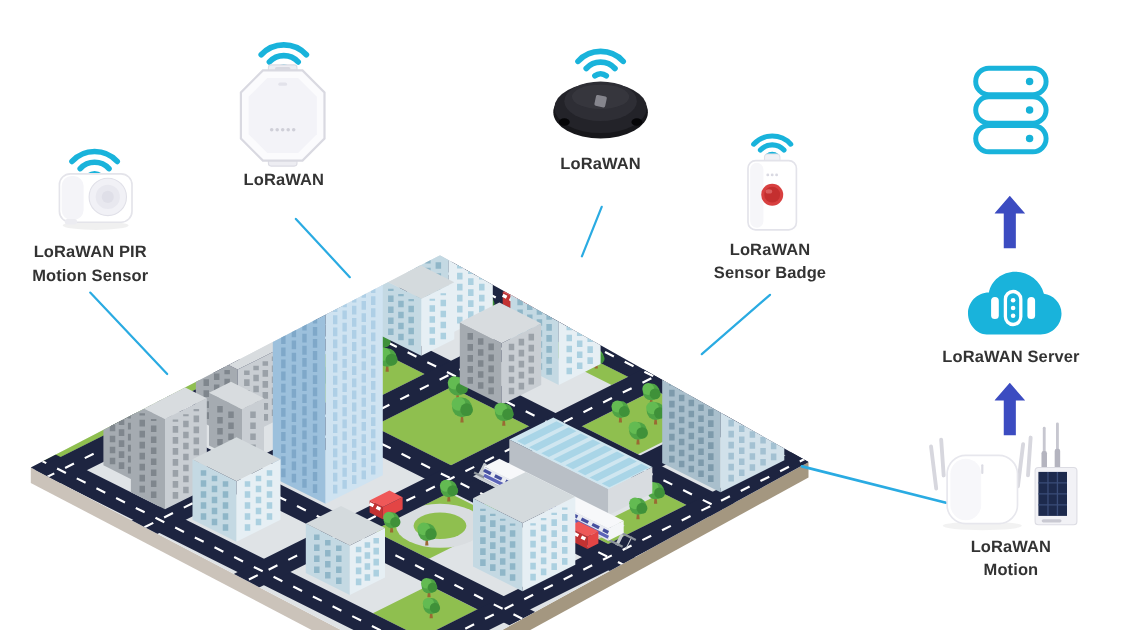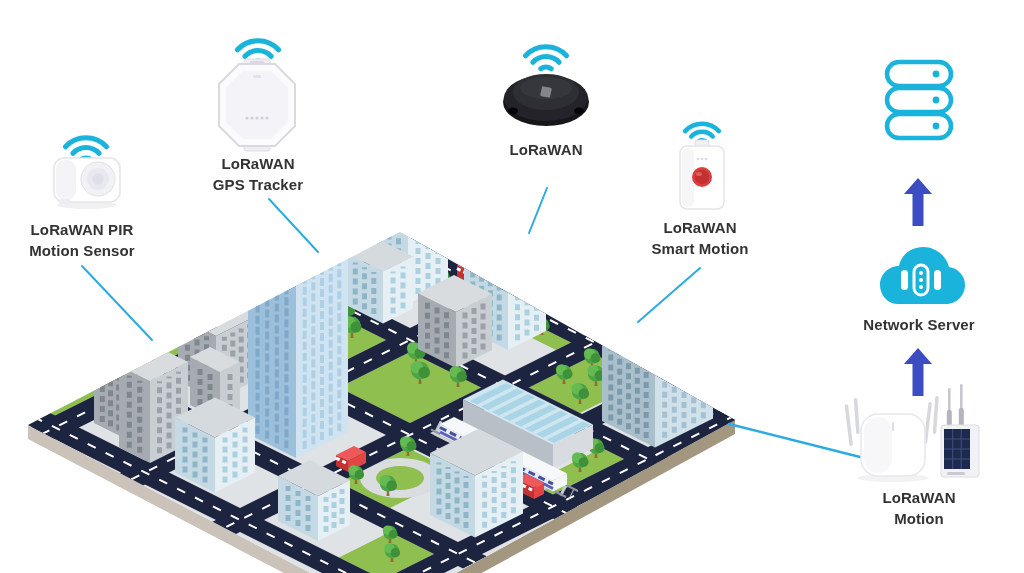--- a/index.html
+++ b/index.html
@@ -380,21 +380,20 @@
       <circle cx="35" cy="60" r="1.6"></circle>
         <circle cx="40" cy="60" r="1.6"></circle>
         <circle cx="45" cy="60" r="1.6"></circle>
       <circle cx="50" cy="60" r="1.6"></circle>
         <circle cx="55" cy="60" r="1.6"></circle>
     </g>
     <rect x="41" y="17" width="8" height="3" rx="1.5" fill="#e2e2ea"></rect>
   </svg>
   <div class="lbl" style="left:173px;top:153px">
     <div>LoRaWAN</div>
-    <div>GPS Tracker</div>
   </div>
 
   <svg class="abs" style="left:518px;top:31px" width="56" height="42" viewBox="0 0 60 44">
     <g fill="none" stroke-linecap="round" stroke-width="5.5" stroke="#19b3db">
       <path d="M8,26 A30,30 0 0 1 52,26"></path>
         <path d="M16,33 A19,19 0 0 1 44,33"></path>
         <path d="M24.5,40 A9,9 0 0 1 35.5,40"></path>
     </g>
   </svg>
   <svg class="abs" style="left:500px;top:58px" width="92" height="72" viewBox="0 0 92 72">
@@ -425,21 +424,21 @@
         <circle cx="21" cy="20" r="1.3"></circle>
         <circle cx="25" cy="20" r="1.3"></circle>
         <circle cx="29" cy="20" r="1.3"></circle>
       </g>
     <circle cx="25" cy="38" r="10" fill="#d84040"></circle>
     <circle cx="25" cy="38" r="7.2" fill="#c42f2f"></circle>
     <ellipse cx="22" cy="35" rx="3" ry="2" fill="#e06a6a" opacity="0.8"></ellipse>
   </svg>
   <div class="lbl" style="left:615px;top:217px">
     <div>LoRaWAN</div>
-    <div>Smart Motion</div>
+    <div>Sensor Badge</div>
   </div>
 
   <svg class="abs" style="left:880px;top:58px" width="78" height="86" viewBox="0 0 78 86">
     <g stroke="#19b3db" stroke-width="4.5" fill="#fff">
       <rect x="7" y="4" width="64" height="24" rx="12"></rect>
       <rect x="7" y="30" width="64" height="24" rx="12"></rect>
       <rect x="7" y="56" width="64" height="24" rx="12"></rect>
     </g>
     <g fill="#16b2d8">
       <circle cx="56" cy="16" r="3.4"></circle>
@@ -455,21 +454,21 @@
   <svg class="abs" style="left:872px;top:244px" width="94" height="66" viewBox="0 0 94 66">
     <path d="M25,60 h49 c11,0 19,-9 19,-19 0,-10 -8,-17 -16,-18 C74,11 63,3 51,3 39,3 29,11 27,22 c-11,0 -19,9 -19,19 0,10 8,19 17,19 z" fill="#19b3db"></path>
     <rect x="42" y="21" width="14" height="30" rx="7" fill="none" stroke="#fff" stroke-width="3"></rect>
     <circle cx="49" cy="29" r="2.1" fill="#fff"></circle>
       <circle cx="49" cy="36" r="2.1" fill="#fff"></circle>
       <circle cx="49" cy="43" r="2.1" fill="#fff"></circle>
     <rect x="29" y="26" width="7" height="20" rx="3.5" fill="#fff"></rect>
     <rect x="62" y="26" width="7" height="20" rx="3.5" fill="#fff"></rect>
   </svg>
   <div class="lbl" style="left:834px;top:314px">
-    <div>Network Server</div>
+    <div>LoRaWAN Server</div>
   </div>
 
   <svg class="abs" style="left:904px;top:348px" width="28" height="48" viewBox="0 0 28 48">
     <polygon points="14,0 28,16 19.5,16 19.5,48 8.5,48 8.5,16 0,16" fill="#3c4cc1"></polygon>
   </svg>
 
   <svg class="abs" style="left:828px;top:352px" width="170" height="135" viewBox="0 0 170 135">
 
     <g fill="#d7d7de">
       <rect x="19" y="52" width="3.5" height="42" rx="1.7" transform="rotate(-7 21 73)"></rect>

